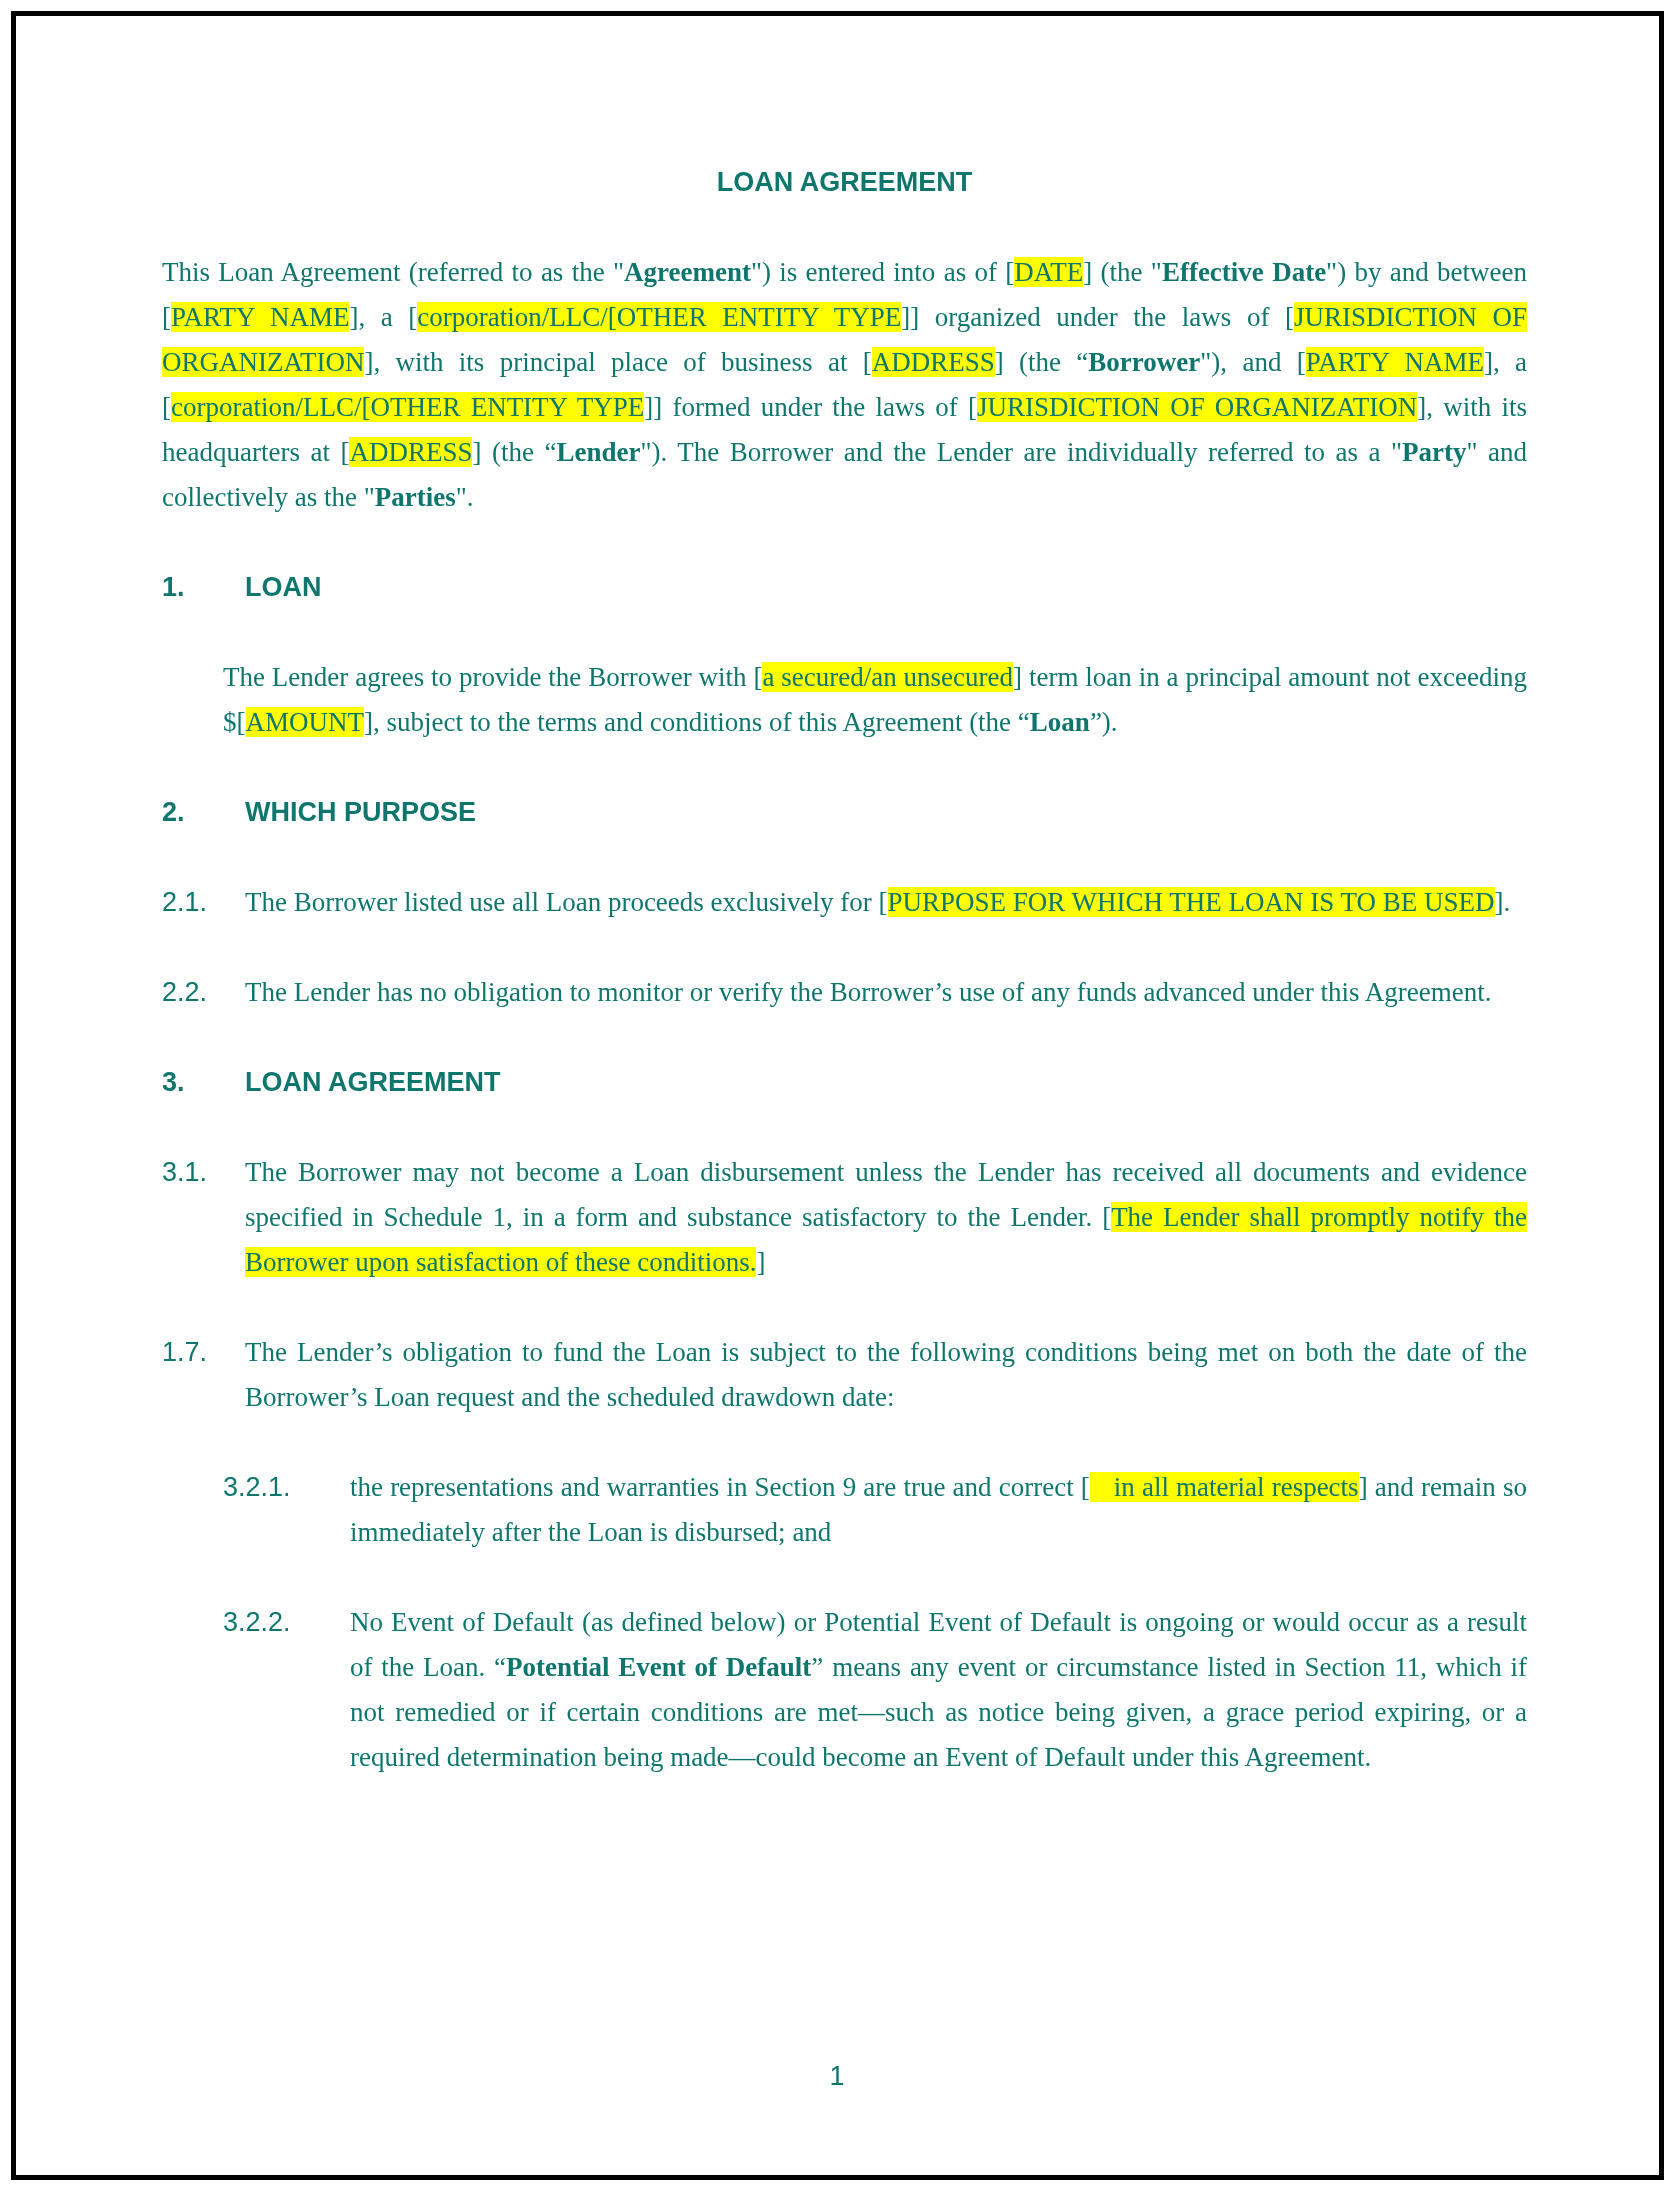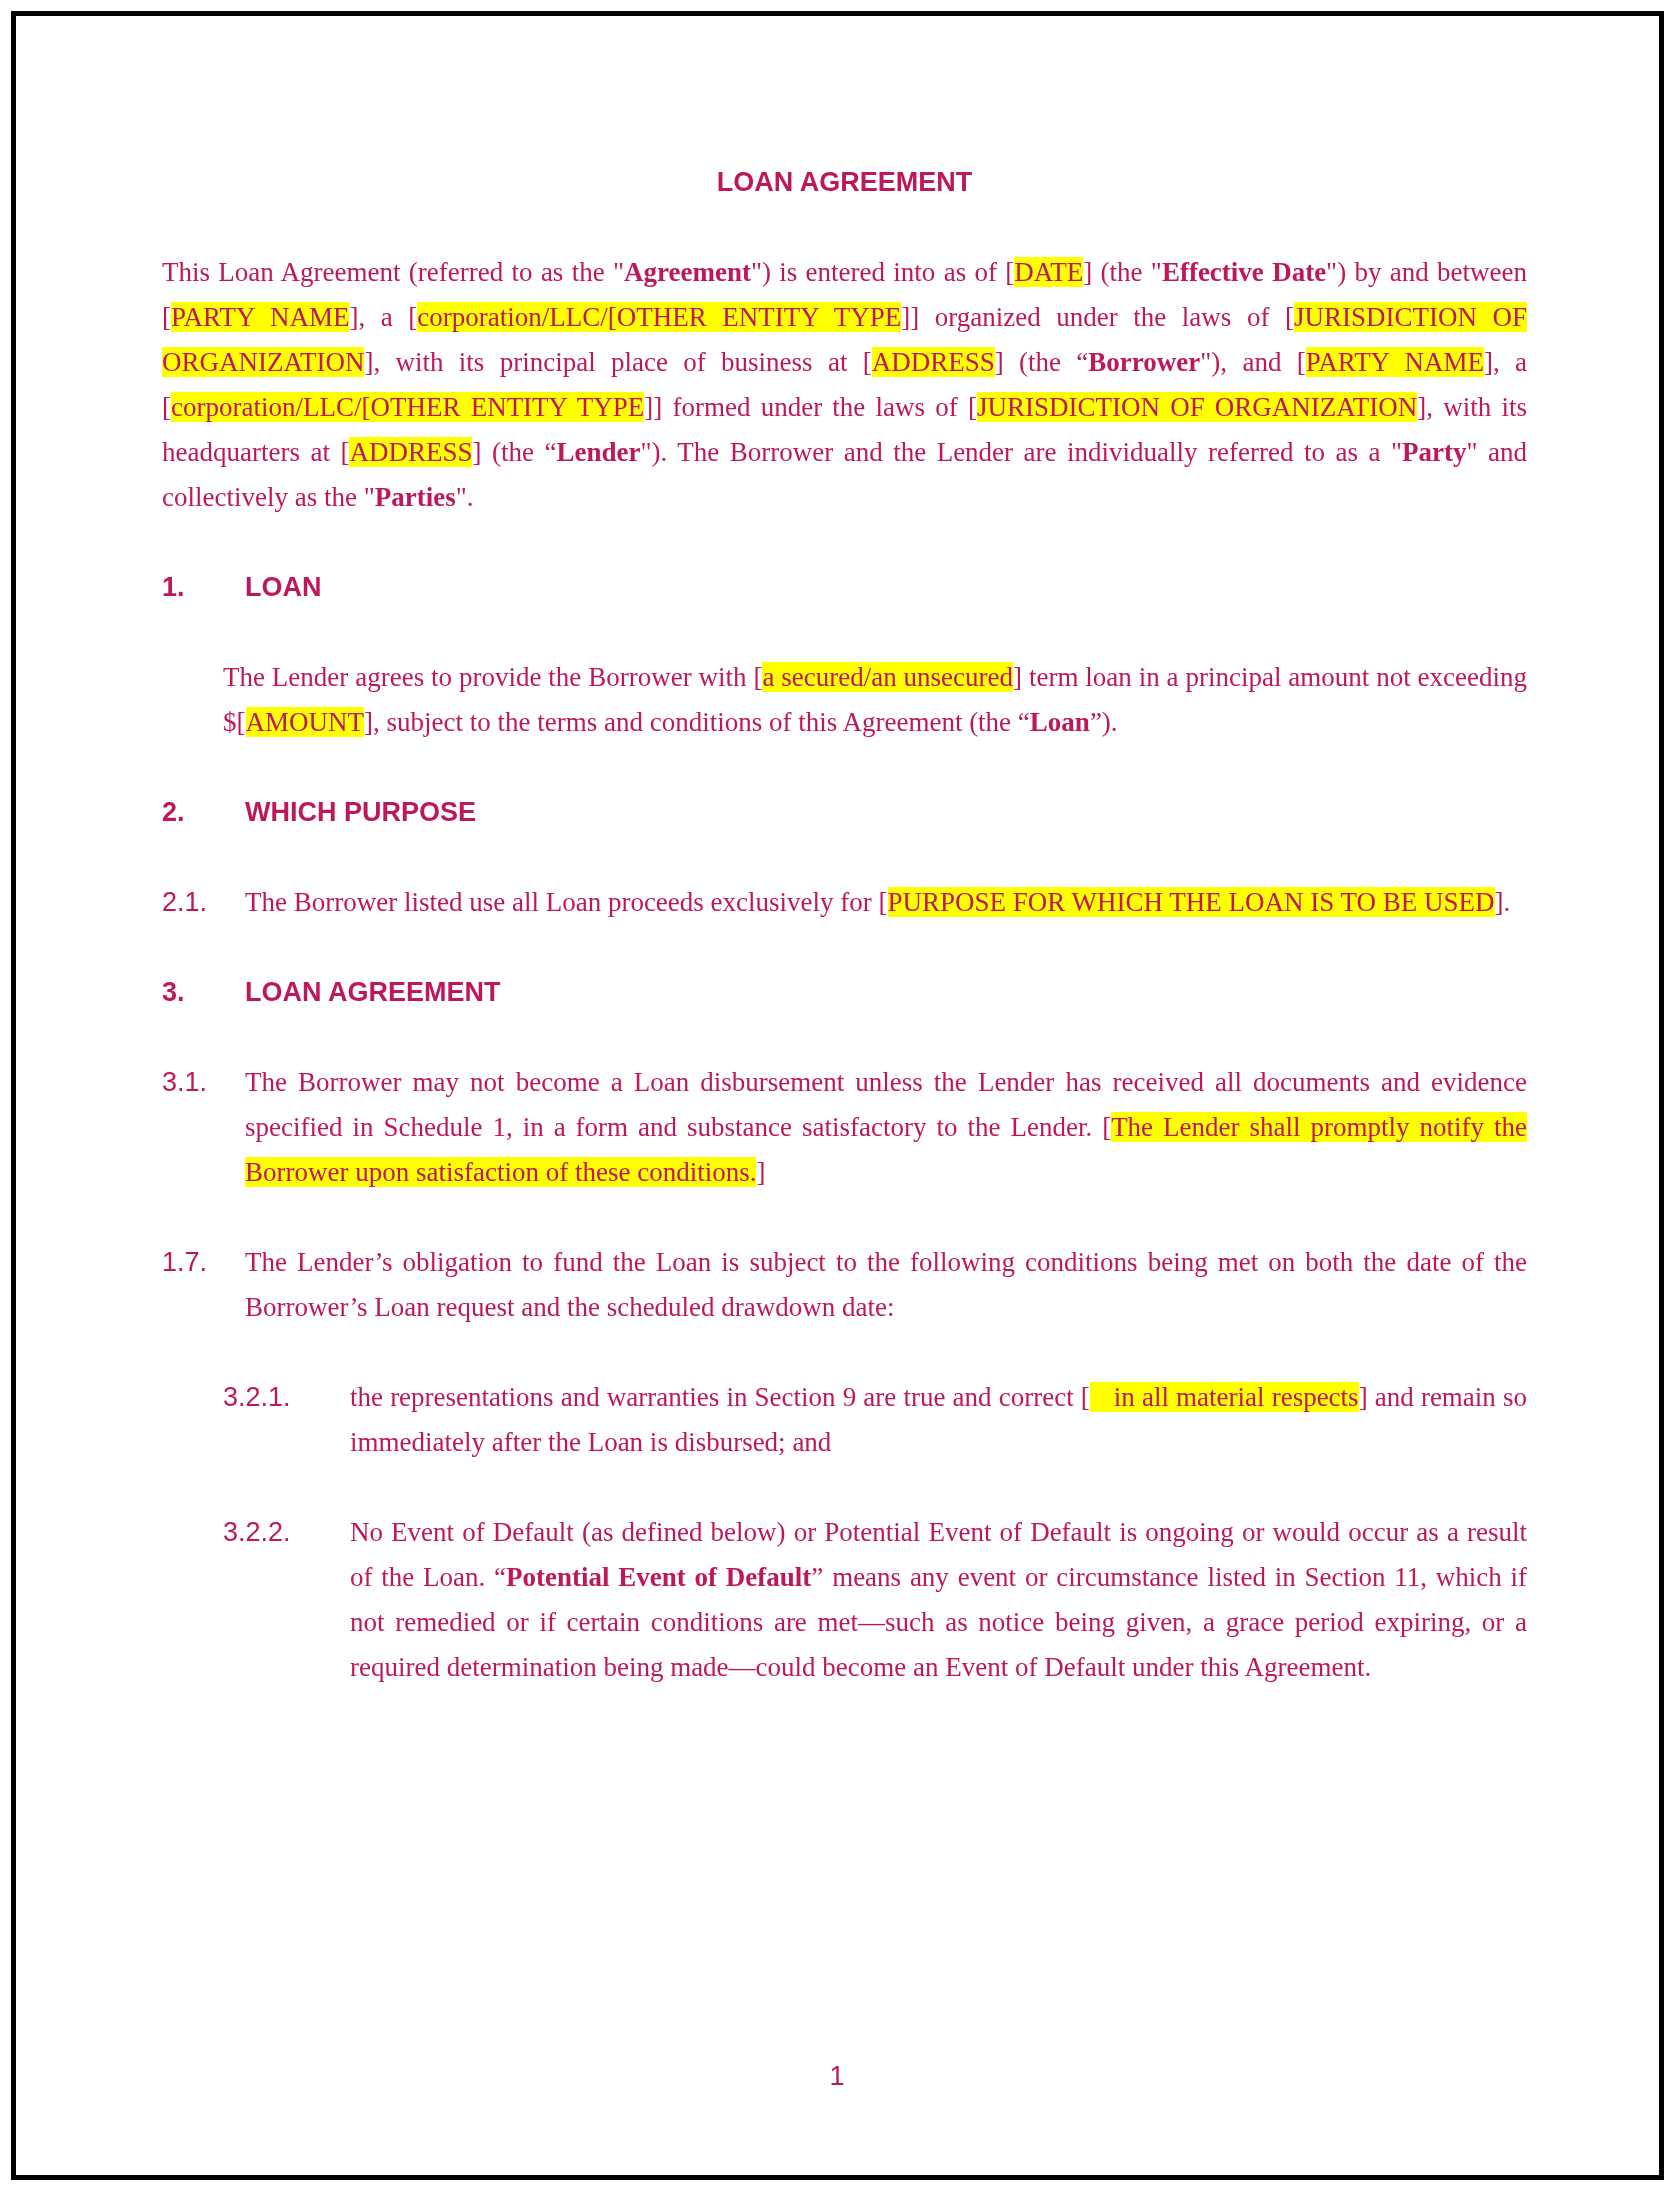--- a/index.html
+++ b/index.html
@@ -1,21 +1,21 @@
 <!DOCTYPE html>
 <html style="font-size:14px"><head>
 <meta charset="utf-8">
 <style>
   html, body { margin: 0; padding: 0; background: #ffffff; }
   .page {
     position: relative;
     width: 1674px;
     height: 2190px;
     background: #ffffff;
-    color: #be185d;
+    color: #0f766e;
     font-family: "Liberation Sans", sans-serif;
     font-size: 27px;
     line-height: 45px;
     overflow: hidden;
   }
   .frame {
     position: absolute;
     inset: 10.5px;
     border: 5.3px solid #000000;
     pointer-events: none;
@@ -63,20 +63,24 @@
         </div>
         <div class="p block ml1"><span>The Lender agrees to provide the Borrower with [</span><span class="hl" style="background: rgb(255, 255, 0);">a secured/an unsecured</span><span>] term loan in a principal amount not exceeding $[</span><span class="hl" style="background: rgb(255, 255, 0);">AMOUNT</span><span>], subject to the terms and conditions of this Agreement (the “</span><span class="b ">Loan</span><span>”).</span></div>
         <div class="row block b">
           <div class="num">2.</div>
           <div class="grow">WHICH PURPOSE</div>
         </div>
         <div class="row block">
           <div class="num">2.1.</div>
           <div class="grow p"><span>The Borrower listed use all Loan proceeds exclusively for [</span><span class="hl" style="background: rgb(255, 255, 0);">PURPOSE FOR WHICH THE LOAN IS TO BE USED</span><span>].</span></div>
         </div>
+        <div class="row block">
+          <div class="num">2.2.</div>
+          <div class="grow p"><span>The Lender has no obligation to monitor or verify the Borrower’s use of any funds advanced under this Agreement.</span></div>
+        </div>
         <div class="row block b">
           <div class="num">3.</div>
           <div class="grow">LOAN AGREEMENT</div>
         </div>
         <div class="row block">
           <div class="num">3.1.</div>
           <div class="grow p"><span>The Borrower may not become a Loan disbursement unless the Lender has received all documents and evidence specified in Schedule 1, in a form and substance satisfactory to the Lender. [</span><span class="hl" style="background: rgb(255, 255, 0);">The Lender shall promptly notify the Borrower upon satisfaction of these conditions.</span><span>]</span></div>
         </div>
         <div class="row block">
           <div class="num">1.7.</div>

